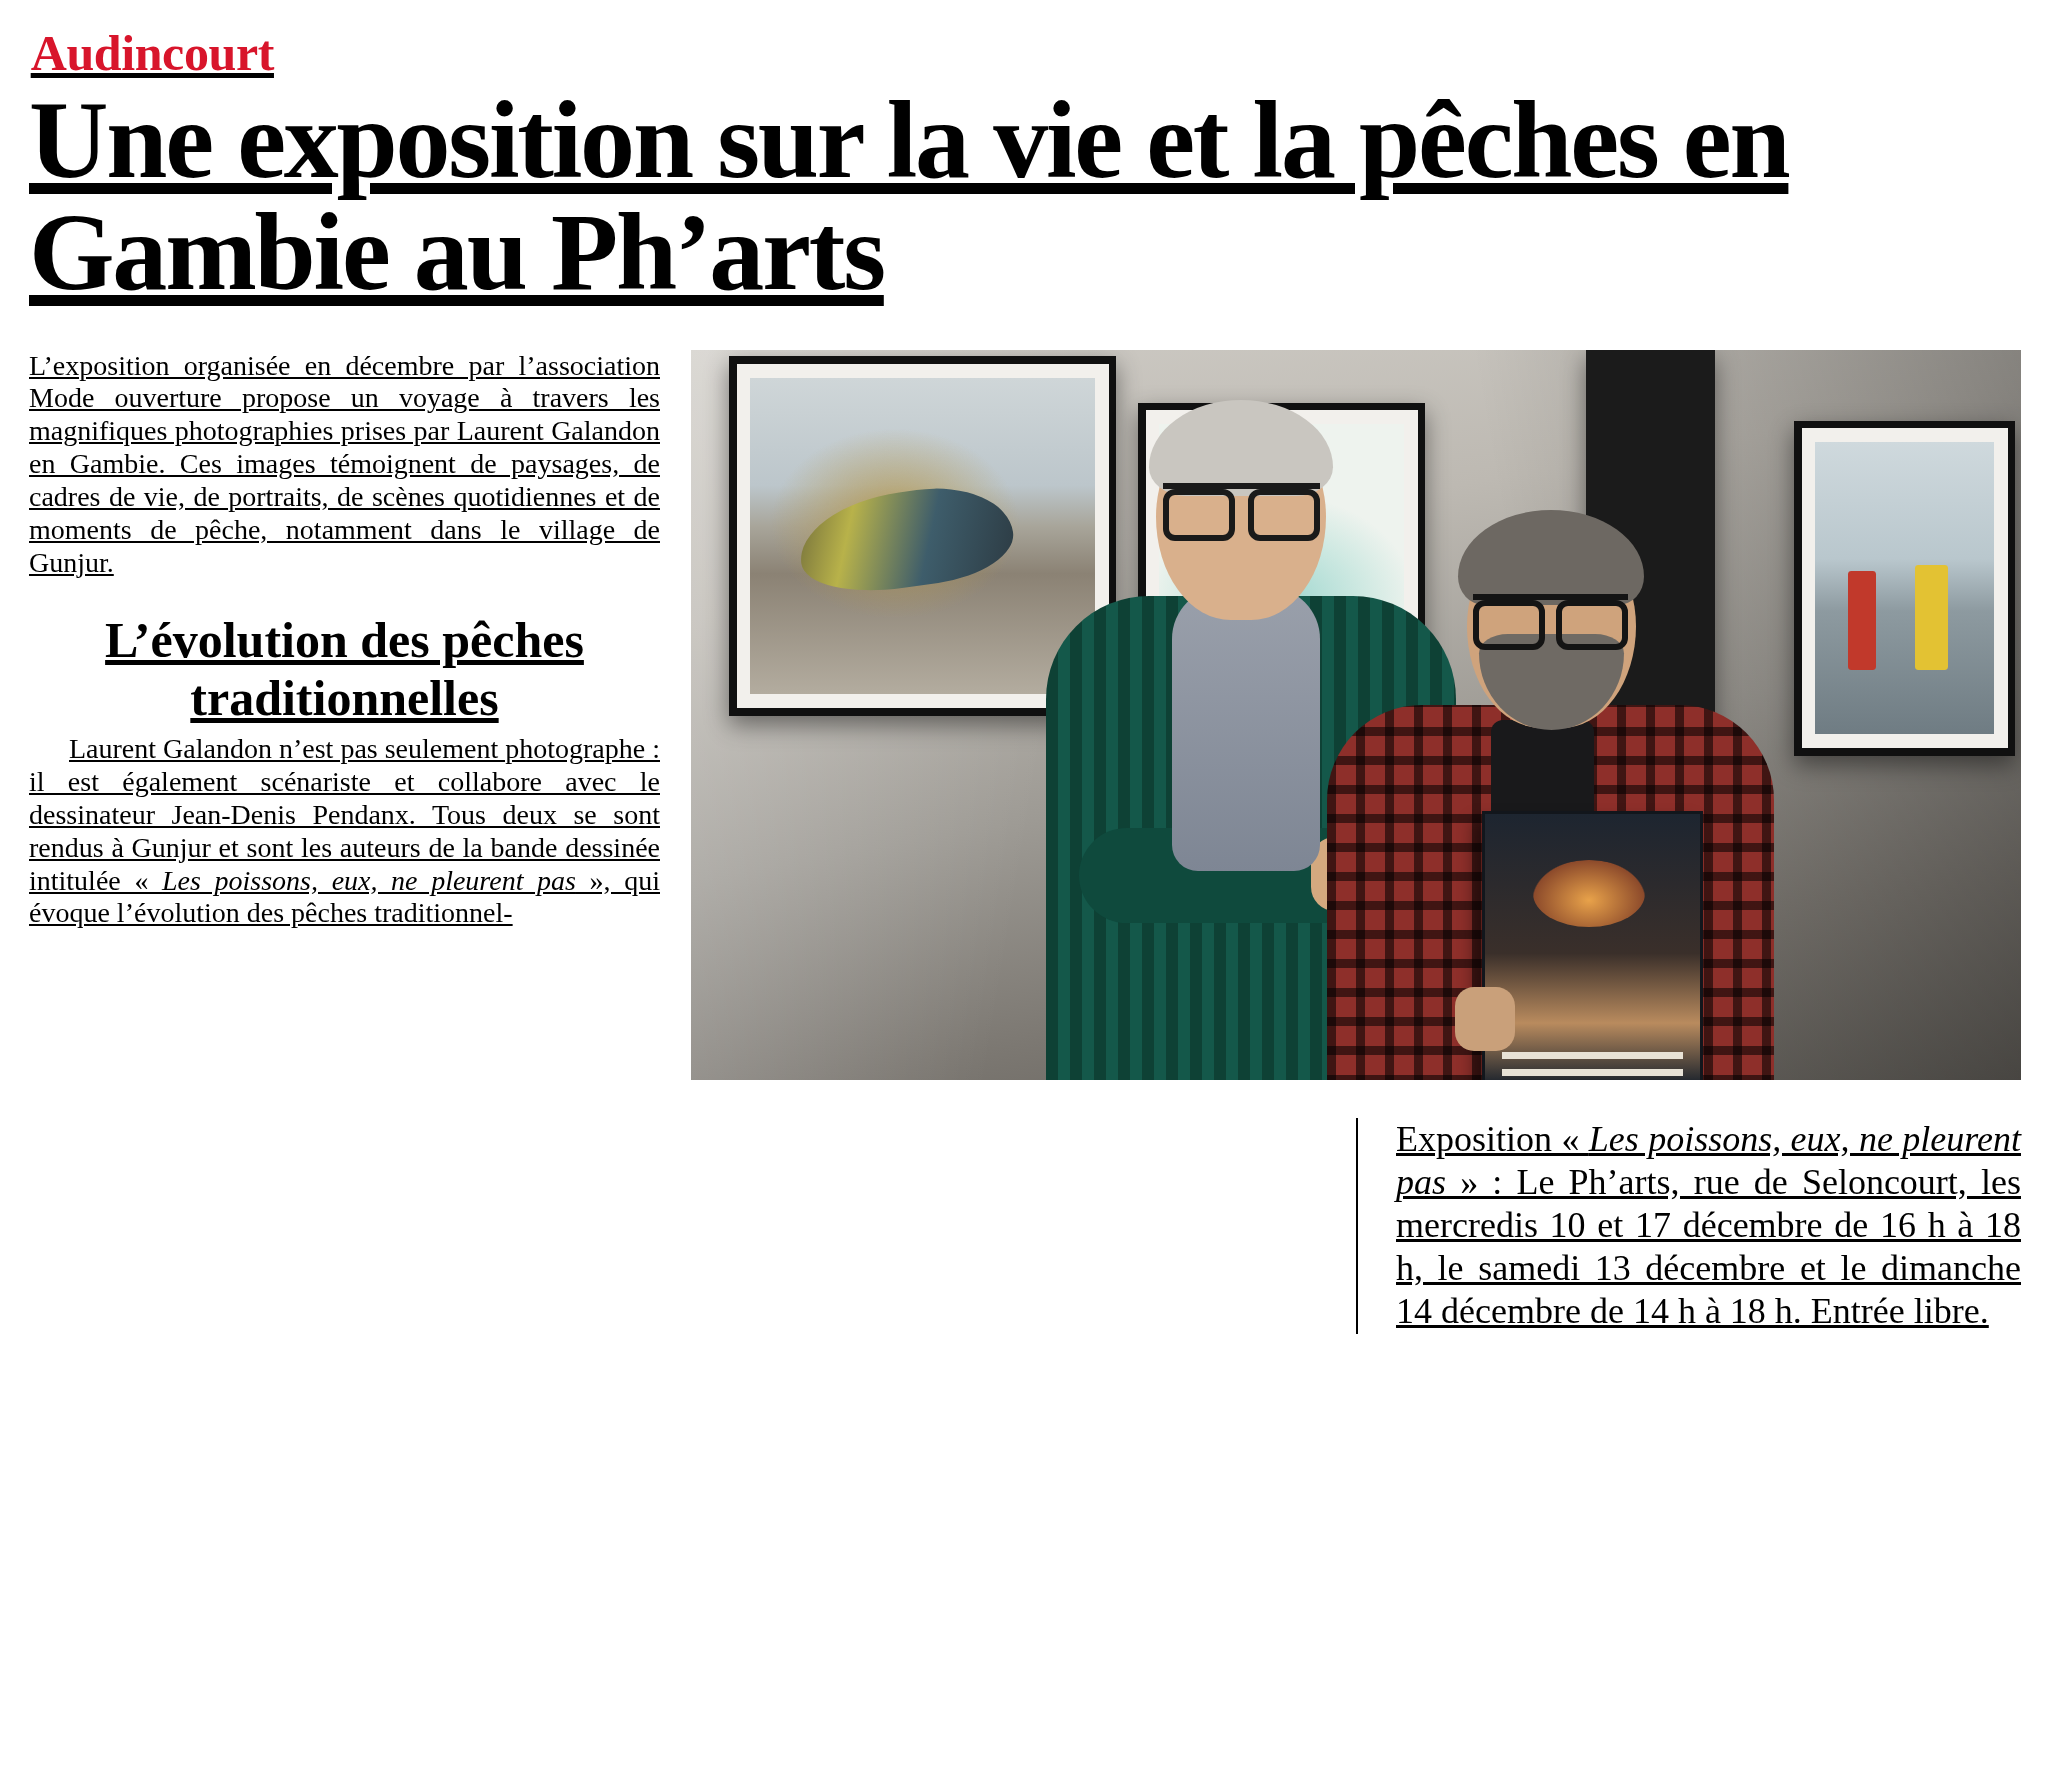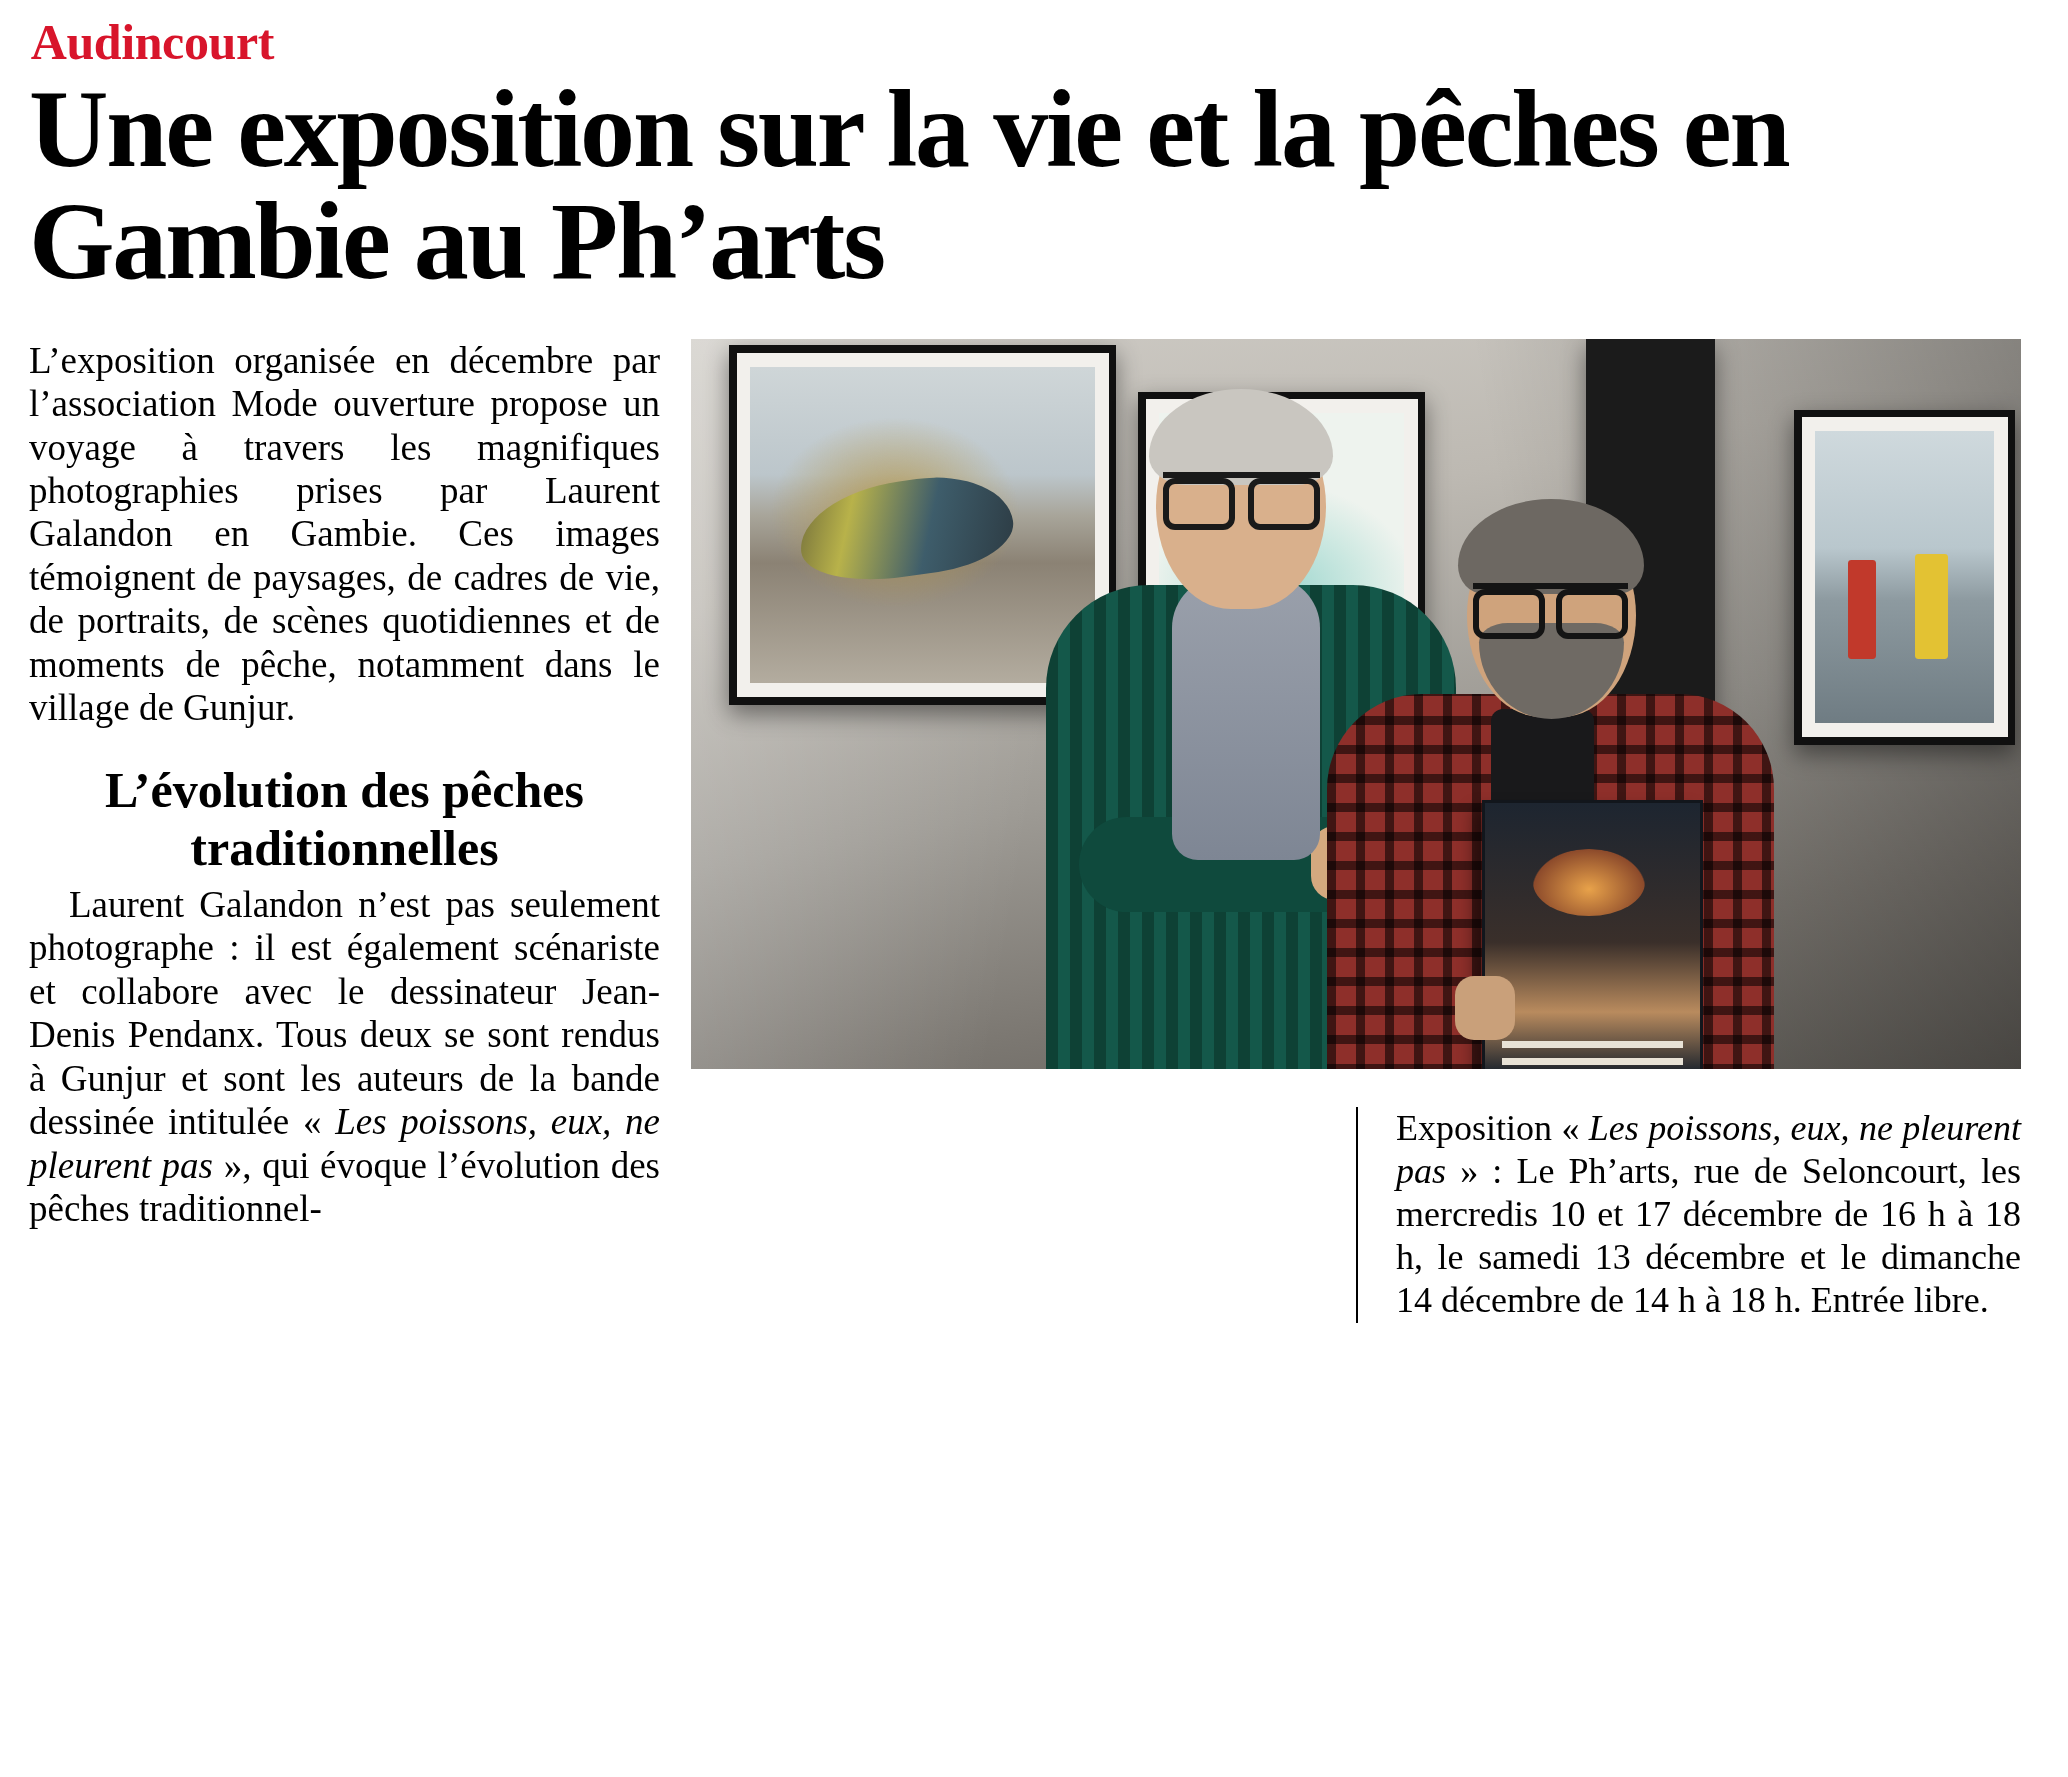--- a/index.html
+++ b/index.html
@@ -13,21 +13,22 @@
     font-family: "Liberation Serif", serif;
     color: #000000;
     overflow: hidden;
   }
 
   .page {
     position: relative;
     width: 2068px;
     height: 1540px;
     box-sizing: border-box;
-    padding: 17px 29px 0 29px;
+    padding: 28px 29px 0 29px;
+    text-decoration: underline;
   }
 
   
   .kicker {
     font-family: "Liberation Serif", serif;
     font-weight: bold;
     font-size: 50px;
     line-height: 1.02;
     color: #d8152b;
     letter-spacing: -0.4px;
@@ -59,21 +60,21 @@
     box-sizing: border-box;
   }
 
   .col-right {
     flex: 1 1 auto;
     box-sizing: border-box;
   }
 
   p {
     margin: 0;
-    font-size: 37px;
+    font-size: 28px;
     line-height: 1.175;
     text-align: justify;
     text-justify: inter-word;
     hyphens: manual;
   }
 
   p.indent { text-indent: 40px; }
 
   .subhead {
     font-family: "Liberation Serif", serif;

